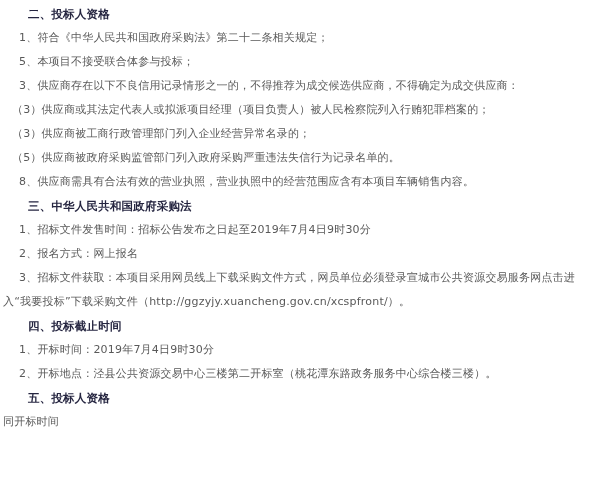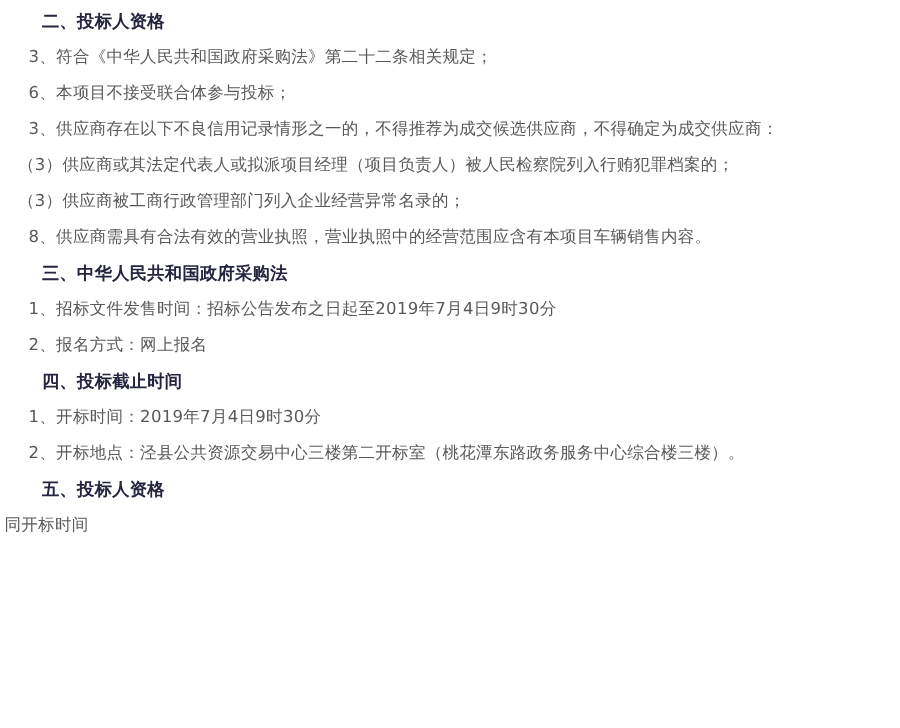--- a/index.html
+++ b/index.html
@@ -31,30 +31,32 @@
   p.num   { text-indent: 16px; }
   p.paren { text-indent: 9px; }
   p.flush { text-indent: 0; }
 </style>
 </head>
 <body>
 
 <div class="doc">
 
   <p class="h">二、投标人资格</p>
-  <p class="num">3、符合《中华人民共和国政府采购法》第二十二条相关规定；</p>
-  <p class="num">6、本项目不接受联合体参与投标；</p>
+  <p class="num">1、符合《中华人民共和国政府采购法》第二十二条相关规定；</p>
+  <p class="num">5、本项目不接受联合体参与投标；</p>
   <p class="num">3、供应商存在以下不良信用记录情形之一的，不得推荐为成交候选供应商，不得确定为成交供应商：</p>
   <p class="paren">（3）供应商或其法定代表人或拟派项目经理（项目负责人）被人民检察院列入行贿犯罪档案的；</p>
   <p class="paren">（3）供应商被工商行政管理部门列入企业经营异常名录的；</p>
+  <p class="paren">（5）供应商被政府采购监管部门列入政府采购严重违法失信行为记录名单的。</p>
   <p class="num">8、供应商需具有合法有效的营业执照，营业执照中的经营范围应含有本项目车辆销售内容。</p>
 
   <p class="h">三、中华人民共和国政府采购法</p>
   <p class="num">1、招标文件发售时间：招标公告发布之日起至2019年7月4日9时30分</p>
   <p class="num">2、报名方式：网上报名</p>
+  <p class="num">3、招标文件获取：本项目采用网员线上下载采购文件方式，网员单位必须登录宣城市公共资源交易服务网点击进入“我要投标”下载采购文件（http://ggzyjy.xuancheng.gov.cn/xcspfront/）。</p>
 
   <p class="h">四、投标截止时间</p>
   <p class="num">1、开标时间：2019年7月4日9时30分</p>
   <p class="num">2、开标地点：泾县公共资源交易中心三楼第二开标室（桃花潭东路政务服务中心综合楼三楼）。</p>
 
   <p class="h">五、投标人资格</p>
   <p class="flush">同开标时间</p>
 
 </div>
 

